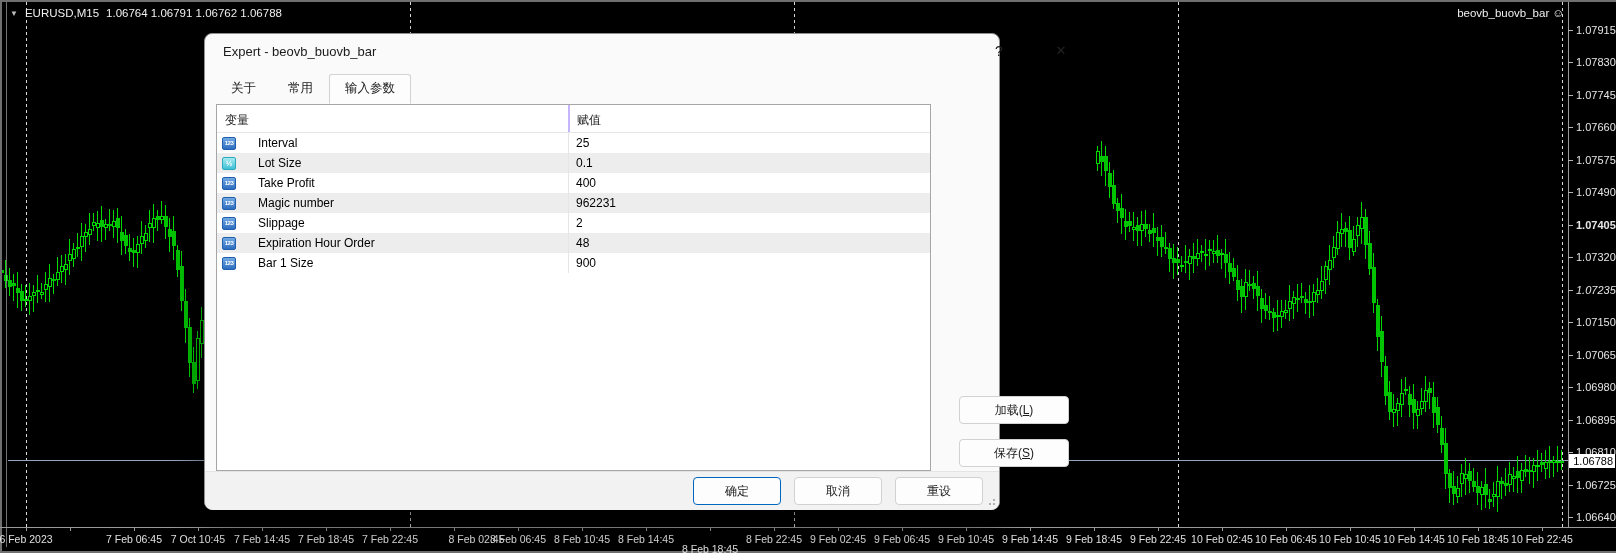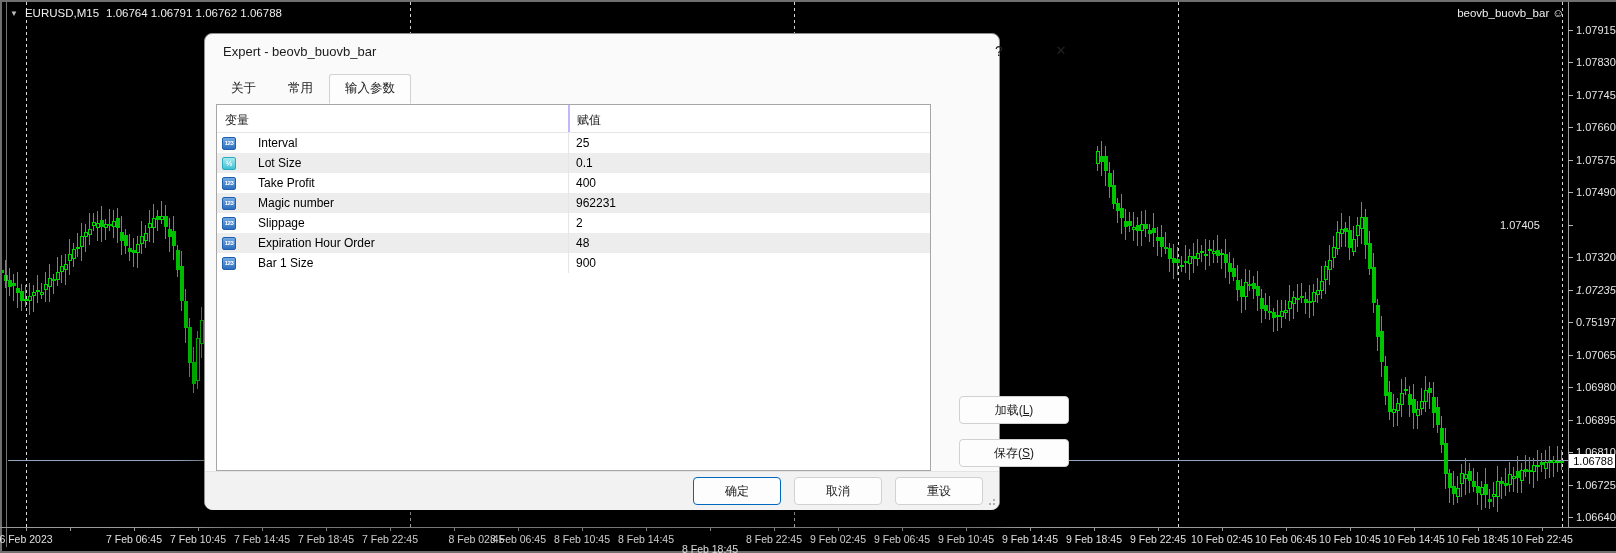--- a/index.html
+++ b/index.html
@@ -451,27 +451,27 @@
       <div class="price-label" style="left: 1576px; top: 62.42px;">1.07830</div>
       <div class="price-tick" style="left: 1568px; top: 95px;"></div>
       <div class="price-label" style="left: 1576px; top: 94.89px;">1.07745</div>
       <div class="price-tick" style="left: 1568px; top: 127px;"></div>
       <div class="price-label" style="left: 1576px; top: 127.36px;">1.07660</div>
       <div class="price-tick" style="left: 1568px; top: 160px;"></div>
       <div class="price-label" style="left: 1576px; top: 159.83px;">1.07575</div>
       <div class="price-tick" style="left: 1568px; top: 192px;"></div>
       <div class="price-label" style="left: 1576px; top: 192.3px;">1.07490</div>
       <div class="price-tick" style="left: 1568px; top: 225px;"></div>
-      <div class="price-label" style="left: 1500px; top: 224.77px;">1.07405</div>
+      <div class="price-label" style="left: 1576px; top: 224.77px; font-weight: bold;">1.07405</div>
       <div class="price-tick" style="left: 1568px; top: 257px;"></div>
       <div class="price-label" style="left: 1576px; top: 257.24px;">1.07320</div>
       <div class="price-tick" style="left: 1568px; top: 290px;"></div>
       <div class="price-label" style="left: 1576px; top: 289.71px; font-style: italic;">1.07235</div>
       <div class="price-tick" style="left: 1568px; top: 322px;"></div>
-      <div class="price-label" style="left: 1576px; top: 322.18px;">0.75197</div>
+      <div class="price-label" style="left: 1576px; top: 322.18px;">1.07150</div>
       <div class="price-tick" style="left: 1568px; top: 355px;"></div>
       <div class="price-label" style="left: 1576px; top: 354.65px;">1.07065</div>
       <div class="price-tick" style="left: 1568px; top: 387px;"></div>
       <div class="price-label" style="left: 1576px; top: 387.12px;">1.06980</div>
       <div class="price-tick" style="left: 1568px; top: 420px;"></div>
       <div class="price-label" style="left: 1576px; top: 419.59px;">1.06895</div>
       <div class="price-tick" style="left: 1568px; top: 452px;"></div>
       <div class="price-label" style="left: 1576px; top: 452.06px;">1.06810</div>
       <div class="price-tick" style="left: 1568px; top: 485px;"></div>
       <div class="price-label" style="left: 1576px; top: 484.53px;">1.06725</div>
@@ -479,21 +479,21 @@
       <div class="price-label" style="left: 1576px; top: 517px;">1.06640</div>
     </div>
   <div id="time-axis">
       <div class="time-tick" style="left: 26px;"></div>
       <div class="time-label" style="left: 26px;">6 Feb 2023</div>
       <div class="time-tick" style="left: 70px;"></div>
       <div class="time-label" style="left: 70px; margin-top: 24px;">7 Feb 02:45</div>
       <div class="time-tick" style="left: 134px;"></div>
       <div class="time-label" style="left: 134px;">7 Feb 06:45</div>
       <div class="time-tick" style="left: 198px;"></div>
-      <div class="time-label" style="left: 198px;">7 Feb 10:45</div>
+      <div class="time-label" style="left: 198px;">7 Oct 10:45</div>
       <div class="time-tick" style="left: 262px;"></div>
       <div class="time-label" style="left: 262px;">7 Feb 14:45</div>
       <div class="time-tick" style="left: 326px;"></div>
       <div class="time-label" style="left: 326px;">7 Feb 18:45</div>
       <div class="time-tick" style="left: 390px;"></div>
       <div class="time-label" style="left: 390px;">7 Feb 22:45</div>
       <div class="time-tick" style="left: 454px;"></div>
       <div class="time-label" style="left: 454px; padding-left: 45px;">8 Feb 02:45</div>
       <div class="time-tick" style="left: 518px;"></div>
       <div class="time-label" style="left: 518px;">8 Feb 06:45</div>

